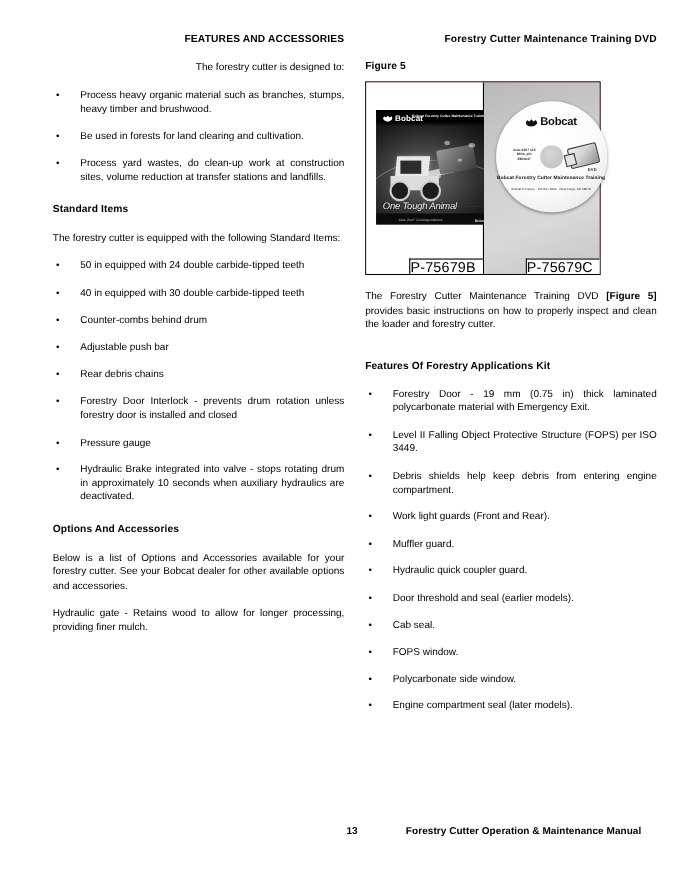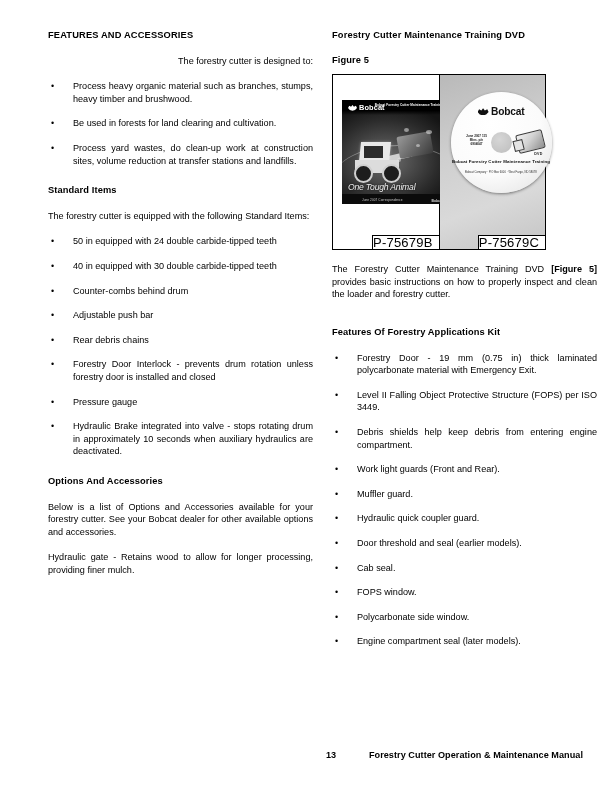--- a/index.html
+++ b/index.html
@@ -28,20 +28,21 @@
   }
   .col-left  { left: 48px; }
   .col-right { left: 332px; }
 
   h2.section-head {
     font-size: 9.3px;
     font-weight: bold;
     margin: 0 0 13px 0;
     letter-spacing: 0.15px;
     line-height: 1.25;
+    text-align: right;
   }
   h3.sub-head {
     font-size: 9.3px;
     font-weight: bold;
     margin: 18px 0 13px 0;
     letter-spacing: 0.1px;
     line-height: 1.25;
   }
   p.para {
     font-size: 9.1px;
@@ -265,21 +266,21 @@
 
   
   .footer {
     position: absolute;
     left: 48px; right: 29px;
     bottom: 30px;
     height: 12px;
   }
   .footer .pageno {
     position: absolute; left: 267px; top: 0;
-    font-size: 9.1px; font-weight: bold; margin-left: 11px;
+    font-size: 9.1px; font-weight: bold;
   }
   .footer .manual {
     position: absolute; right: 0; top: 0;
     font-size: 9.1px; font-weight: bold;
     letter-spacing: 0.05px;
   }
   b.inline-b { font-weight: bold; }
 </style>
 </head>
 <body>

